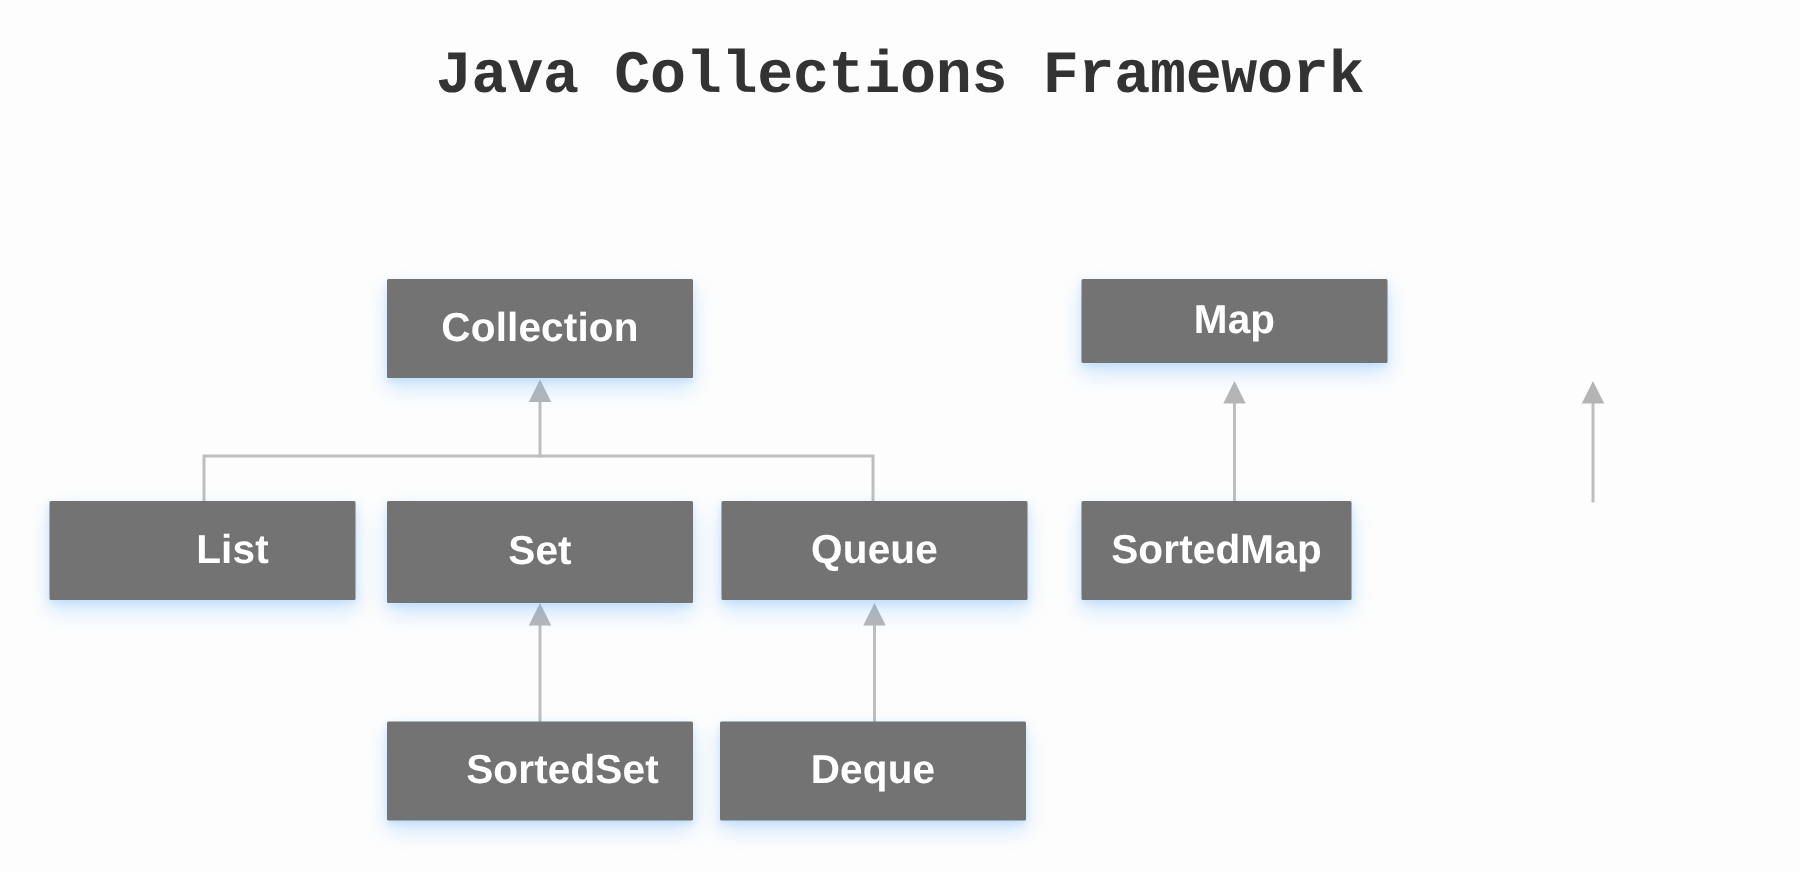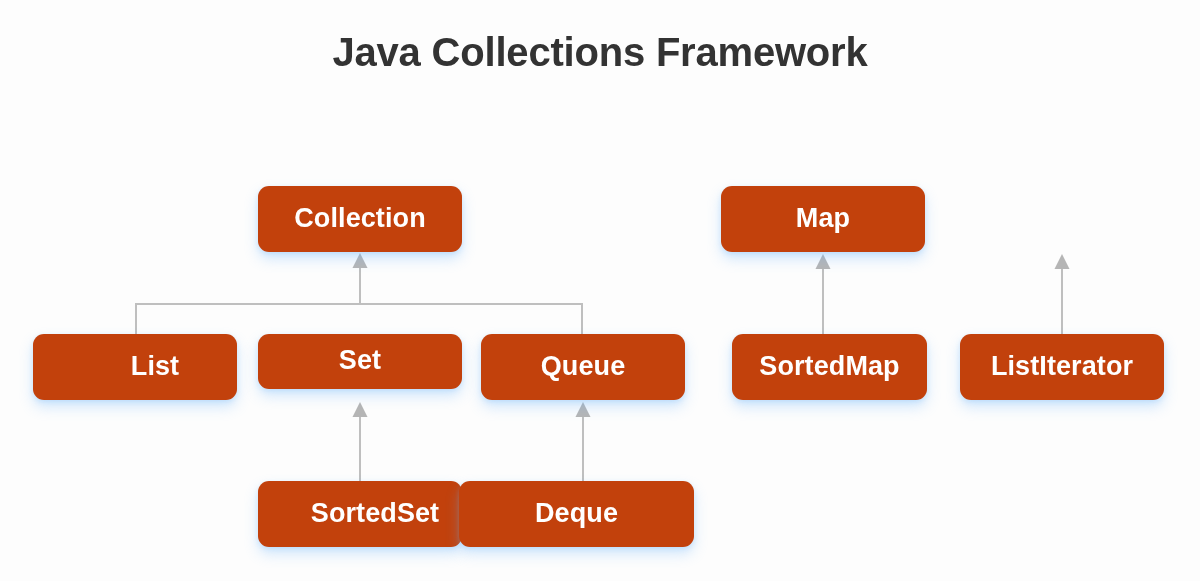--- a/index.html
+++ b/index.html
@@ -23,37 +23,38 @@
     position: absolute;
     left: 0;
     top: 28px;
     width: 1200px;
     text-align: center;
     font-size: 40px;
     font-weight: bold;
     color: #333333;
     letter-spacing: -0.2px;
     line-height: 1.2;
+    font-family: Liberation Mono, monospace;
   }
   #edges {
     position: absolute;
     left: 0;
     top: 0;
     width: 1200px;
     height: 581px;
     pointer-events: none;
   }
   .node {
     position: absolute;
     display: flex;
     align-items: center;
     justify-content: center;
     box-sizing: border-box;
-    background: #c2410c;
-    border-radius: 11px;
+    background: #737373;
+    border-radius: 1px;
     color: #ffffff;
     font-size: 27px;
     font-weight: bold;
     letter-spacing: 0.1px;
     box-shadow: 0 7px 14px rgba(107, 180, 251, 0.30),
                 0 2px 5px rgba(107, 180, 251, 0.22);
     user-select: none;
   }
   .node-label {
     display: block;
@@ -98,42 +99,39 @@
   </svg>
 
   <div class="node" style="left:258px; top:186px; width:204px; height:66px;">
     <span class="node-label">Collection</span>
   </div>
 
   <div class="node" style="left:33px; top:334px; width:204px; height:66px;padding-left:40px;">
     <span class="node-label">List</span>
   </div>
 
-  <div class="node" style="left:258px; top:334px; width:204px; height:55px;">
+  <div class="node" style="left:258px; top:334px; width:204px; height:68px;">
     <span class="node-label">Set</span>
   </div>
 
   <div class="node" style="left:481px; top:334px; width:204px; height:66px;">
     <span class="node-label">Queue</span>
   </div>
 
   <div class="node" style="left:258px; top:481px; width:204px; height:66px;padding-left:30px;">
     <span class="node-label">SortedSet</span>
   </div>
 
-  <div class="node" style="left:459px; top:481px; width:235px; height:66px;">
+  <div class="node" style="left:480px; top:481px; width:204px; height:66px;">
     <span class="node-label">Deque</span>
   </div>
 
-  <div class="node" style="left:721px; top:186px; width:204px; height:66px;">
+  <div class="node" style="left:721px; top:186px; width:204px; height:56px;">
     <span class="node-label">Map</span>
   </div>
 
-  <div class="node" style="left:721px; top:334px; width:195px; height:66px;margin-left:11px;">
+  <div class="node" style="left:721px; top:334px; width:180px; height:66px;">
     <span class="node-label">SortedMap</span>
   </div>
 
 
-  <div class="node" style="left:960px; top:334px; width:204px; height:66px;">
-    <span class="node-label">ListIterator</span>
-  </div>
 
 </div>
 
 </body></html>

